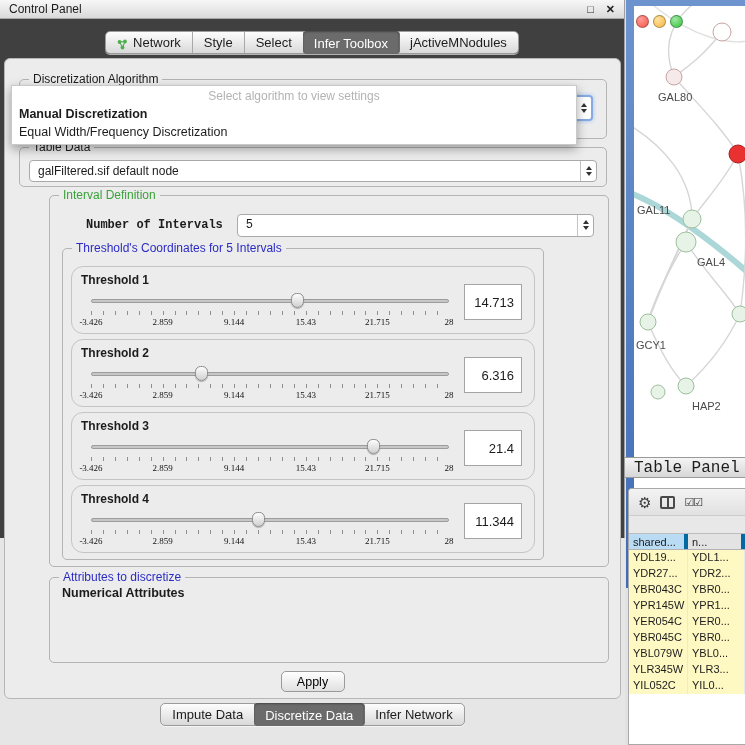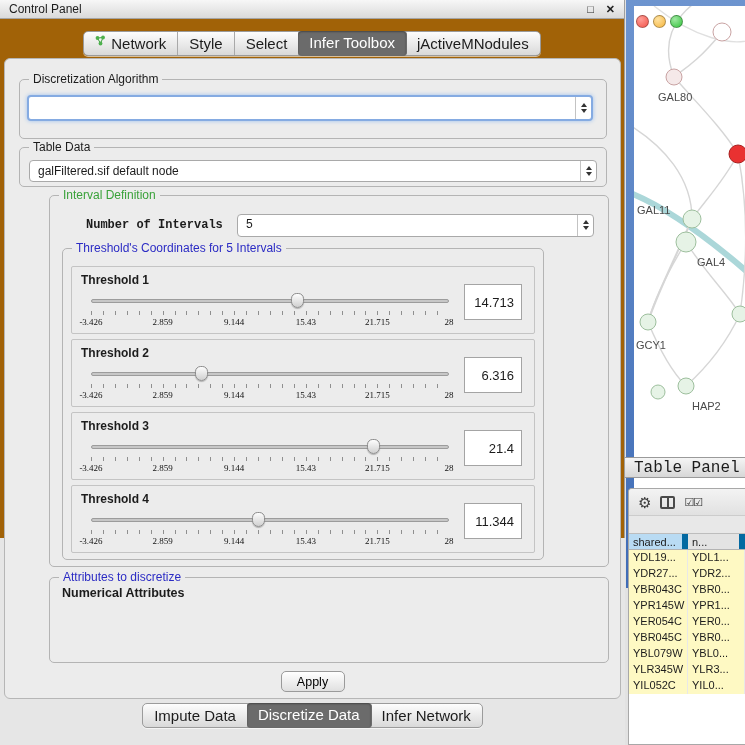--- a/index.html
+++ b/index.html
@@ -1,28 +1,28 @@
 <!DOCTYPE html>
 <html><head>
 <meta charset="utf-8">
 <style>
   * { margin:0; padding:0; box-sizing:border-box; }
   html,body { width:745px; height:745px; overflow:hidden; }
   body { font-family:"Liberation Sans", sans-serif; background:#e6e6e6; position:relative; font-size:12px; color:#1c1c1c; }
 
   
-  .control-panel { position:absolute; left:0; top:0; width:625px; height:538px; background:#a16207; border-right:1px solid #9f9f9f; }
+  .control-panel { position:absolute; left:0; top:0; width:625px; height:538px; background:#404040; border-right:1px solid #9f9f9f; }
   .titlebar { height:19px; background:linear-gradient(#f7f7f7,#dadada); border-bottom:1px solid #a5a5a5; display:flex; align-items:center; padding:0 9px; font-size:12px; }
   .titlebar .spacer { flex:1; }
   .tb-icon { font-size:11px; color:#222; margin-left:12px; cursor:default; }
   .tb-icon.close { font-weight:bold; }
 
   .tabs-row { display:flex; justify-content:center; margin-top:12px; }
   .seg-control { display:flex; border:1px solid #9b9b9b; border-radius:5px; background:linear-gradient(#fdfdfd,#d9d9d9); box-shadow:0 1px 0 rgba(255,255,255,.6); }
-  .seg { padding:3px 11px; font-size:15px; color:#1c1c1c; border-right:1px solid #a9a9a9; display:flex; align-items:flex-start; gap:5px; white-space:nowrap; }
+  .seg { padding:3px 11px; font-size:13px; color:#1c1c1c; border-right:1px solid #a9a9a9; display:flex; align-items:flex-end; gap:5px; white-space:nowrap; }
   .seg:last-child { border-right:none; }
   .seg.selected { background:#6b6b6b; color:#fff; border-radius:4px; margin:-1px; border-right:1px solid #6b6b6b; box-shadow:inset 0 1px 2px rgba(0,0,0,.35); }
 
   .content { position:absolute; left:4px; width:617px; top:58px; height:641px; background:#ececec; border:1px solid #b6b6b6; border-radius:6px; }
 
   .groupbox { position:absolute; border:1px solid #b4b4b4; border-radius:5px; }
   .group-label { position:absolute; top:-8px; left:9px; background:#ececec; padding:0 4px; font-size:12px; color:#1c1c1c; line-height:14px; }
   .group-label.green { color:#3aa23a; }
   .group-label.blue { color:#2b2bc4; }
 
@@ -35,21 +35,21 @@
   .algo-combo { position:absolute; left:22px; top:36px; width:566px; height:26px; border:2px solid #85abe2; box-shadow:0 0 4px #9cc0ef; z-index:1; }
 
   
   .popup { position:absolute; left:6px; top:26px; width:566px; min-height:52px; background:#fff; border:1px solid #c9c9c9; box-shadow:0 4px 10px rgba(0,0,0,.35); z-index:5; padding-bottom:3px; }
   .popup-placeholder { text-align:center; color:#b3b3b3; font-size:12px; padding:3px 0 2px; }
   .popup-item { font-size:12.5px; padding:1px 7px; line-height:16px; }
   .popup-item.bold { font-weight:bold; }
 
   
   .row-label { font-weight:bold; font-size:12px; }
-  .threshold-box { position:relative; height:68px; margin:5px 8px 5px 8px; border:1px solid #c4c4c4; border-radius:2px; background:#ececec; }
+  .threshold-box { position:relative; height:68px; margin:5px 8px 5px 8px; border:1px solid #c4c4c4; border-radius:12px; background:#ececec; }
   .t-label { position:absolute; left:9px; top:6px; font-weight:bold; font-size:12px; }
   .slider-zone { position:absolute; left:12px; top:24px; width:372px; height:42px; }
   .track-zone { position:absolute; left:7px; right:7px; top:0; height:18px; }
   .track { position:absolute; left:0; right:0; top:8px; height:4px; background:#c7c7c7; border:1px solid #9c9c9c; border-radius:2px; }
   .thumb { position:absolute; top:2px; width:13px; height:15px; margin-left:-7px; background:linear-gradient(#fdfdfd,#d0d0d0); border:1px solid #8d8d8d; border-radius:6px 6px 7px 7px; box-shadow:0 1px 1px rgba(0,0,0,.25); }
   .ticks { position:absolute; left:7px; right:7px; top:20px; height:4px;
            background-image:repeating-linear-gradient(to right, #8f8f8f 0, #8f8f8f 1px, transparent 1px, transparent calc(100%/30)); }
   .tick-labels { position:absolute; left:7px; right:7px; top:26px; height:12px; font-size:9px; color:#111; }
   .tick-labels span { position:absolute; transform:translateX(-50%); white-space:nowrap;font-family:Liberation Serif, serif; }
   .value-box { position:absolute; right:12px; top:17px; width:58px; height:36px; background:#fff; border:1px solid #a4a4a4; font-size:13px; display:flex; align-items:center; justify-content:flex-end; padding-right:7px; }
@@ -80,21 +80,21 @@
   .table-panel-bar { position:absolute; left:0; top:457px; width:120px; height:21px; background:linear-gradient(#f5f5f5,#d7d7d7); border-top:1px solid #9a9a9a; border-bottom:1px solid #9a9a9a; display:flex; align-items:center; padding-left:9px; font-size:16px;font-family:Liberation Mono, monospace; }
 
   .table-window { position:absolute; left:3px; top:488px; width:117px; height:257px; background:#e8e8e8; border:1px solid #a8a8a8; border-right:none; border-radius:4px 0 0 0; overflow:hidden; }
   .table-toolbar { height:27px; display:flex; align-items:center; gap:9px; padding-left:9px; background:linear-gradient(#f3f3f3,#e1e1e1); border-bottom:1px solid #cccccc; }
   .gear { font-size:15px; color:#3d3d3d; line-height:1; }
   .columns-icon { width:15px; height:13px; border:2px solid #4a4a4a; border-radius:2px; position:relative; }
   .columns-icon:before { content:''; position:absolute; left:5px; top:0; bottom:0; width:2px; background:#4a4a4a; }
   .checks { font-size:11px; color:#2a2a2a; letter-spacing:-1px; }
   .table-gap { height:17px; background:#e8e8e8; }
   .table-header { display:flex; height:17px; background:#e3e3e3; border-top:1px solid #bdbdbd; border-bottom:1px solid #b3b3b3; font-size:11px; }
-  .th { padding:2px 4px; border-right:6px solid #0369a1; white-space:nowrap; overflow:hidden; }
+  .th { padding:2px 4px; border-right:4px solid #0369a1; white-space:nowrap; overflow:hidden; }
   .th.selected { background:#b9dbf3; }
   .c1 { width:59px; flex:none; } .c2 { flex:1; }
   .table-body { background:#fff; height:196px; }
   .trow { display:flex; height:16px; background:#fef9c3; font-size:11px; }
   .tcell { padding:1px 4px; border-right:1px solid #e8e8e8; white-space:nowrap; overflow:hidden; }
 </style>
 </head>
 <body>
 
 <div class="control-panel">
@@ -139,20 +139,25 @@
       <span class="group-label">Discretization Algorithm</span>
     </div>
     <div class="combo algo-combo">
       <span class="combo-text"></span>
       <span class="stepper">
           <span class="arr-up"></span>
           <span class="arr-dn"></span>
         </span>
     </div>
 
+    <div class="popup">
+      <div class="popup-placeholder">Select algorithm to view settings</div>
+      <div class="popup-item bold">Manual Discretization</div>
+      <div class="popup-item">Equal Width/Frequency Discretization</div>
+    </div>
 
     <div class="groupbox" style="left:14px; top:88px; width:588px; height:40px;">
       <span class="group-label">Table Data</span>
       <div class="combo" style="position:absolute; left:9px; right:9px; top:12px; height:22px;">
         <span class="combo-text">galFiltered.sif default node</span>
         <span class="stepper">
             <span class="arr-up"></span>
             <span class="arr-dn"></span>
           </span>
       </div>

